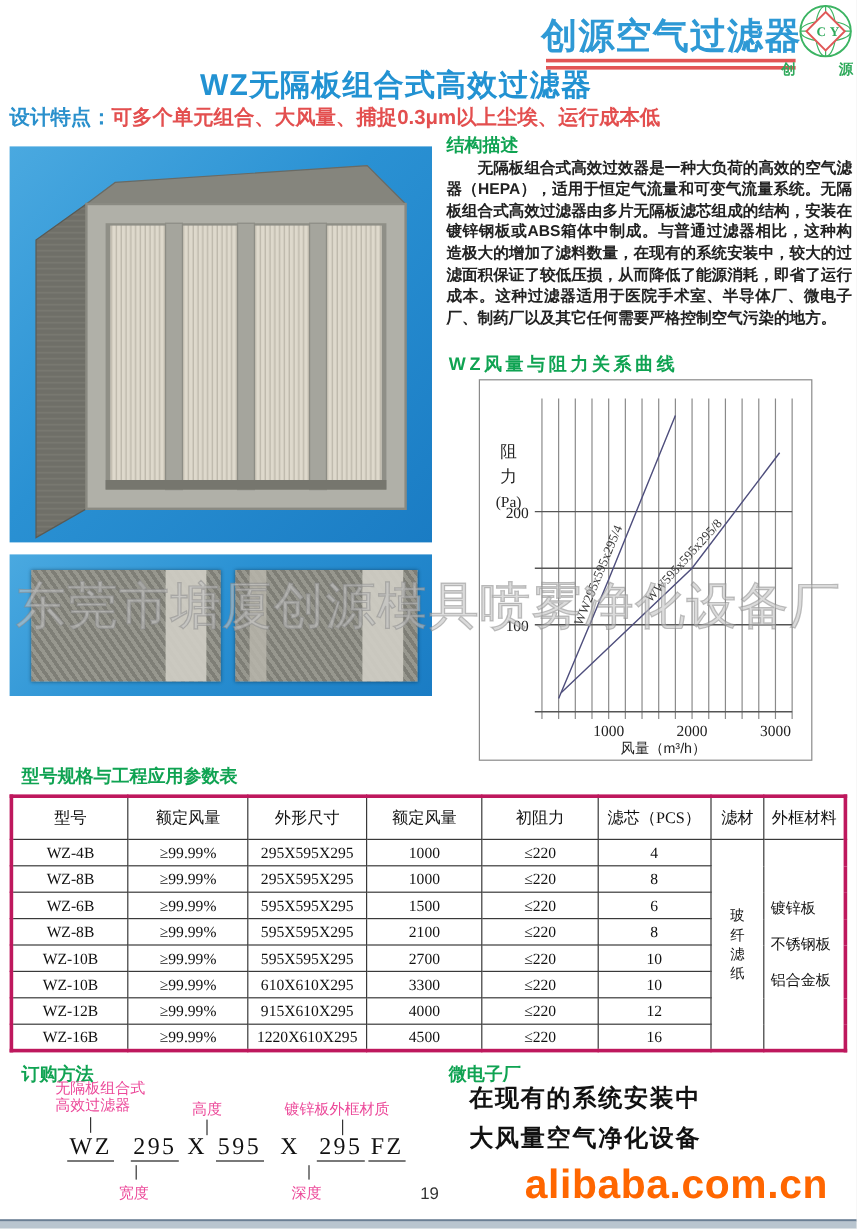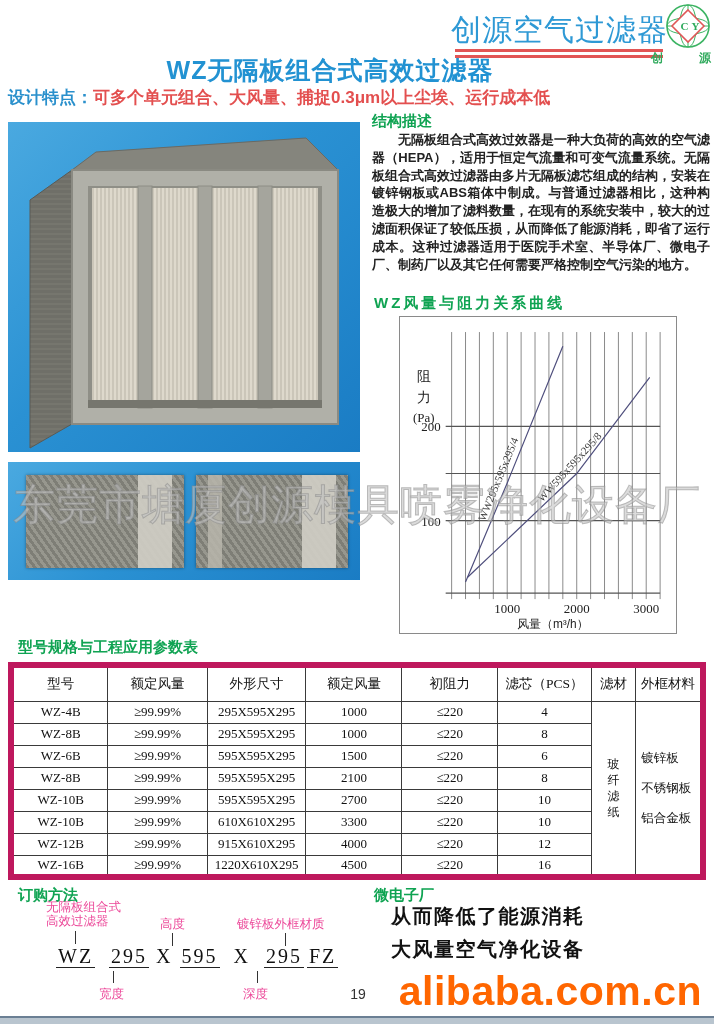--- a/index.html
+++ b/index.html
@@ -5,21 +5,21 @@
   * { box-sizing: border-box; margin: 0; padding: 0; }
   html,body { background:#e8e8e8; }
   .page {
     position: relative; width: 714px; height: 1024px; background:#ffffff;
     margin: 0 auto; overflow: hidden;
     font-family: "Liberation Sans", sans-serif; color:#222;
   }
   
   .brand-title {
     position:absolute; top:10px; left:451px; width:213px;
-    font-size:30px; font-weight:normal; color:#2e99d5; letter-spacing:1px;
+    font-size:30px; font-weight:bold; color:#2e99d5; letter-spacing:1px;
     white-space:nowrap; 
   }
   .brand-underline {
     position:absolute; left:455px; top:49px; width:208px; height:9px;
     border-top:3px solid #e25555; border-bottom:3px solid #e25555;
   }
   .logo { position:absolute; left:665px; top:3px; width:46px; height:46px; }
   .logo-name {
     position:absolute; left:651px; top:50px; width:60px; display:flex;
     justify-content:space-between; font-size:12px; font-weight:bold; color:#2faa5c;
@@ -77,21 +77,21 @@
     position:absolute; left:0; top:477px; width:714px; text-align:center;
     font-family:"Liberation Serif", serif; font-size:42px; letter-spacing:1px;
     white-space:nowrap; color:rgba(195,195,195,.6);
     -webkit-text-stroke:1px rgba(135,135,135,.5);
     z-index:10; pointer-events:none;
   }
 
   
   .spec-table {
     position:absolute; left:8px; top:662px; width:698px;
-    border-collapse:collapse; border:6px solid #be185d;
+    border-collapse:collapse; border:3px solid #be185d;
     font-family:"Liberation Serif", serif; font-size:13px; color:#111;
   }
   .spec-table th, .spec-table td { border:1px solid #3a3a3a; text-align:center; vertical-align:middle; padding:0 2px; }
   .spec-table th { height:36px; font-size:13.5px; font-weight:normal; }
   .spec-table td { height:22px; }
   .spec-table .media-cell div { line-height:16px; font-size:12px; }
   .spec-table .frame-cell { text-align:left; padding-left:5px;margin-left:28px; }
   .spec-table .frame-cell div { line-height:30px; font-size:12.5px; }
 
   
@@ -114,21 +114,21 @@
   .order-code .u { border-bottom:1.5px solid #222; padding:0 2px; }
   .order-code .g1 { margin-right:14px; } .order-code .g2 { margin:0 7px; }
   .order-code .g3 { margin:0 14px; } .order-code .gd { margin-right:3px; }
 
   
   .app-lines { position:absolute; left:391px; top:900px; font-size:20px; font-weight:600; color:#111; letter-spacing:1.5px; }
   .app-lines div { line-height:33px; }
 
   
   .page-number { position:absolute; left:338px; top:986px; width:40px; text-align:center; font-size:14px; color:#333; }
-  .site-mark { position:absolute; right:12px; top:968px; font-size:41px; font-weight:bold; color:#ff6600; letter-spacing:0.5px; }
+  .site-mark { position:absolute; right:24px; top:968px; font-size:34px; font-weight:bold; color:#ff6600; letter-spacing:0.5px; }
   .footer-rule { position:absolute; left:0; top:1016px; width:714px; border-top:2px solid #6b7f94; }
   .footer-bar  { position:absolute; left:0; top:1018px; width:714px; height:6px; background:#b9c5cf; }
 </style>
 </head>
 <body>
 
 <div class="page">
 
   <div class="brand-title">创源空气过滤器</div>
   <div class="brand-underline"></div>
@@ -349,21 +349,21 @@
   <div class="order-code">
     <span class="u g1">WZ</span><span class="u">295</span><span class="g2">X</span><span class="u">595</span><span class="g3">X</span><span class="u gd">295</span><span class="u">FZ</span>
   </div>
   <div class="connector" id="tick-width"></div>
   <div class="connector" id="tick-depth"></div>
   <div class="order-label" id="lbl-width">宽度</div>
   <div class="order-label" id="lbl-depth">深度</div>
 
   <div class="green-heading" id="app-heading">微电子厂</div>
   <div class="app-lines">
-    <div>从而降低了能源消耗</div>
+    <div>在现有的系统安装中</div>
     <div>大风量空气净化设备</div>
   </div>
 
   <div class="page-number">19</div>
   <div class="site-mark">alibaba.com.cn</div>
   <div class="footer-rule"></div>
   <div class="footer-bar"></div>
 
 </div>
 

